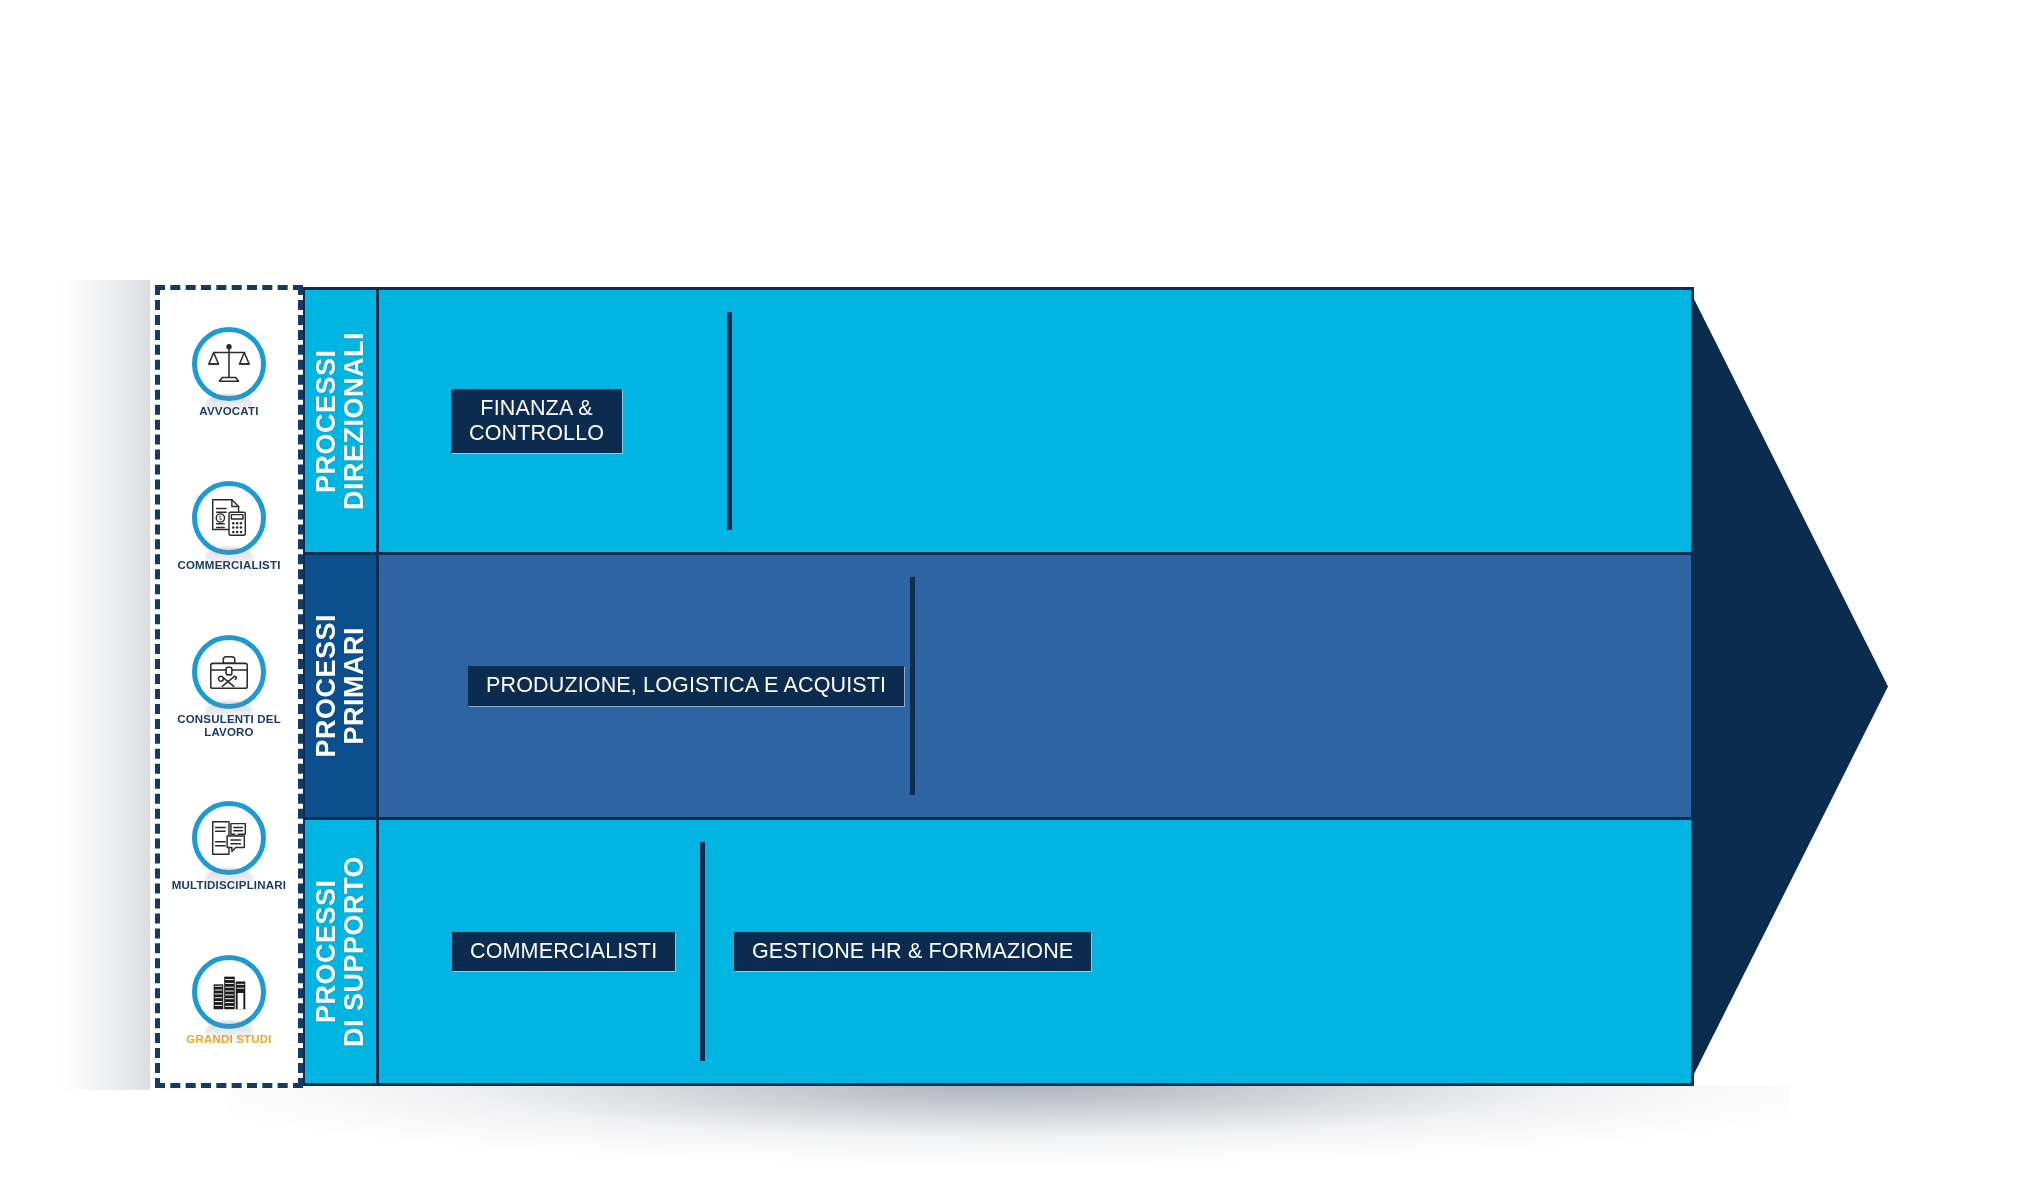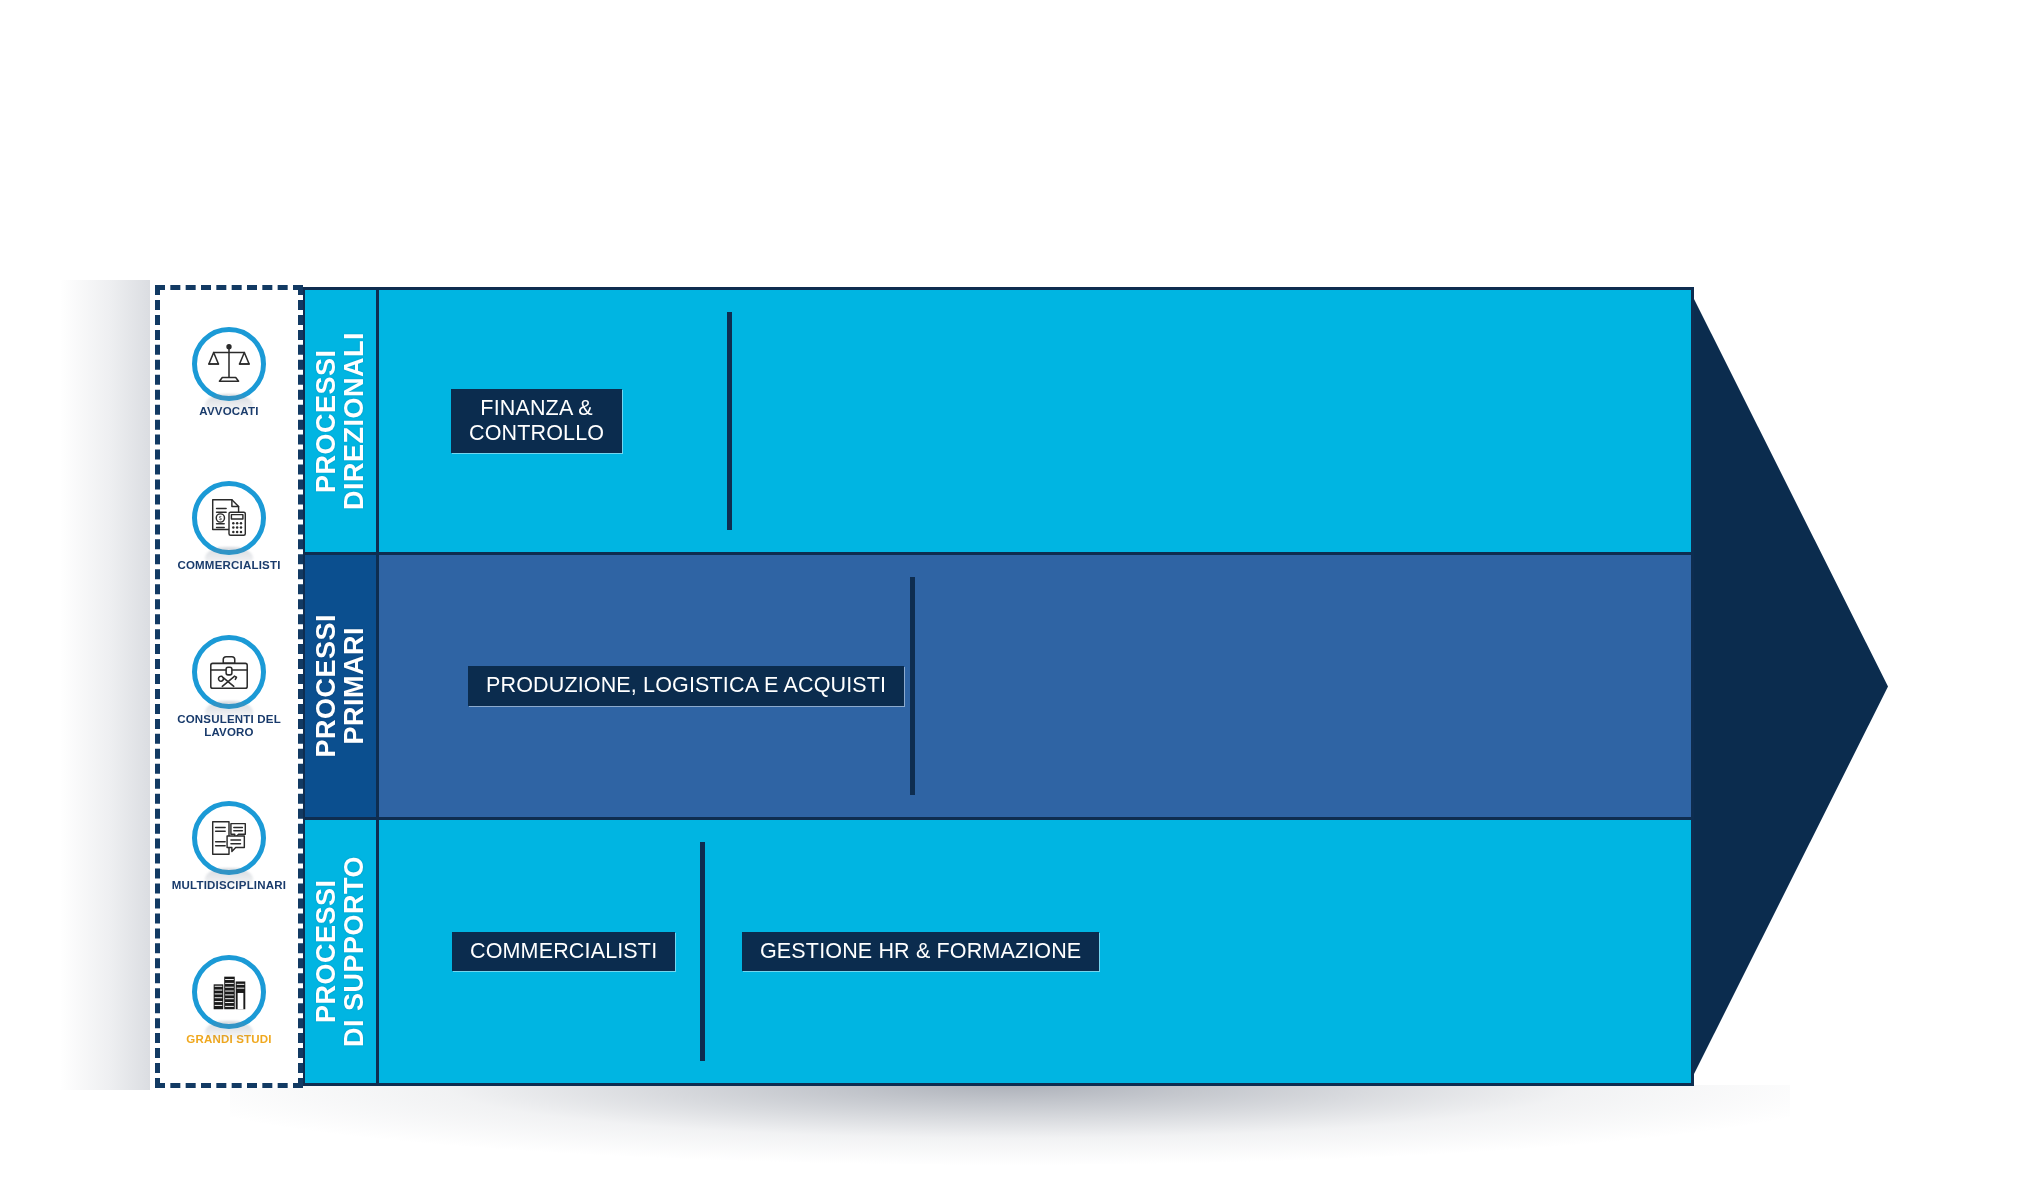--- a/index.html
+++ b/index.html
@@ -316,20 +316,20 @@
     <div class="row-label cy">
       <span>PROCESSI
 DI SUPPORTO</span>
     </div>
     <div class="row-body cy">
       <div class="cell" style="width:323px">
         <div class="proc-box" style="margin-left:73px">COMMERCIALISTI</div>
         <div class="divider" style="right:-2.5px"></div>
       </div>
       <div class="cell" style="width:642px">
-        <div class="proc-box" style="margin-left:40px">GESTIONE HR &amp; FORMAZIONE</div>
+        <div class="proc-box" style="margin-left:32px">GESTIONE HR &amp; FORMAZIONE</div>
       </div>
     </div>
   </div>
 
 </div>
 
 <div id="ground-shadow"></div>
 
 </body></html>

